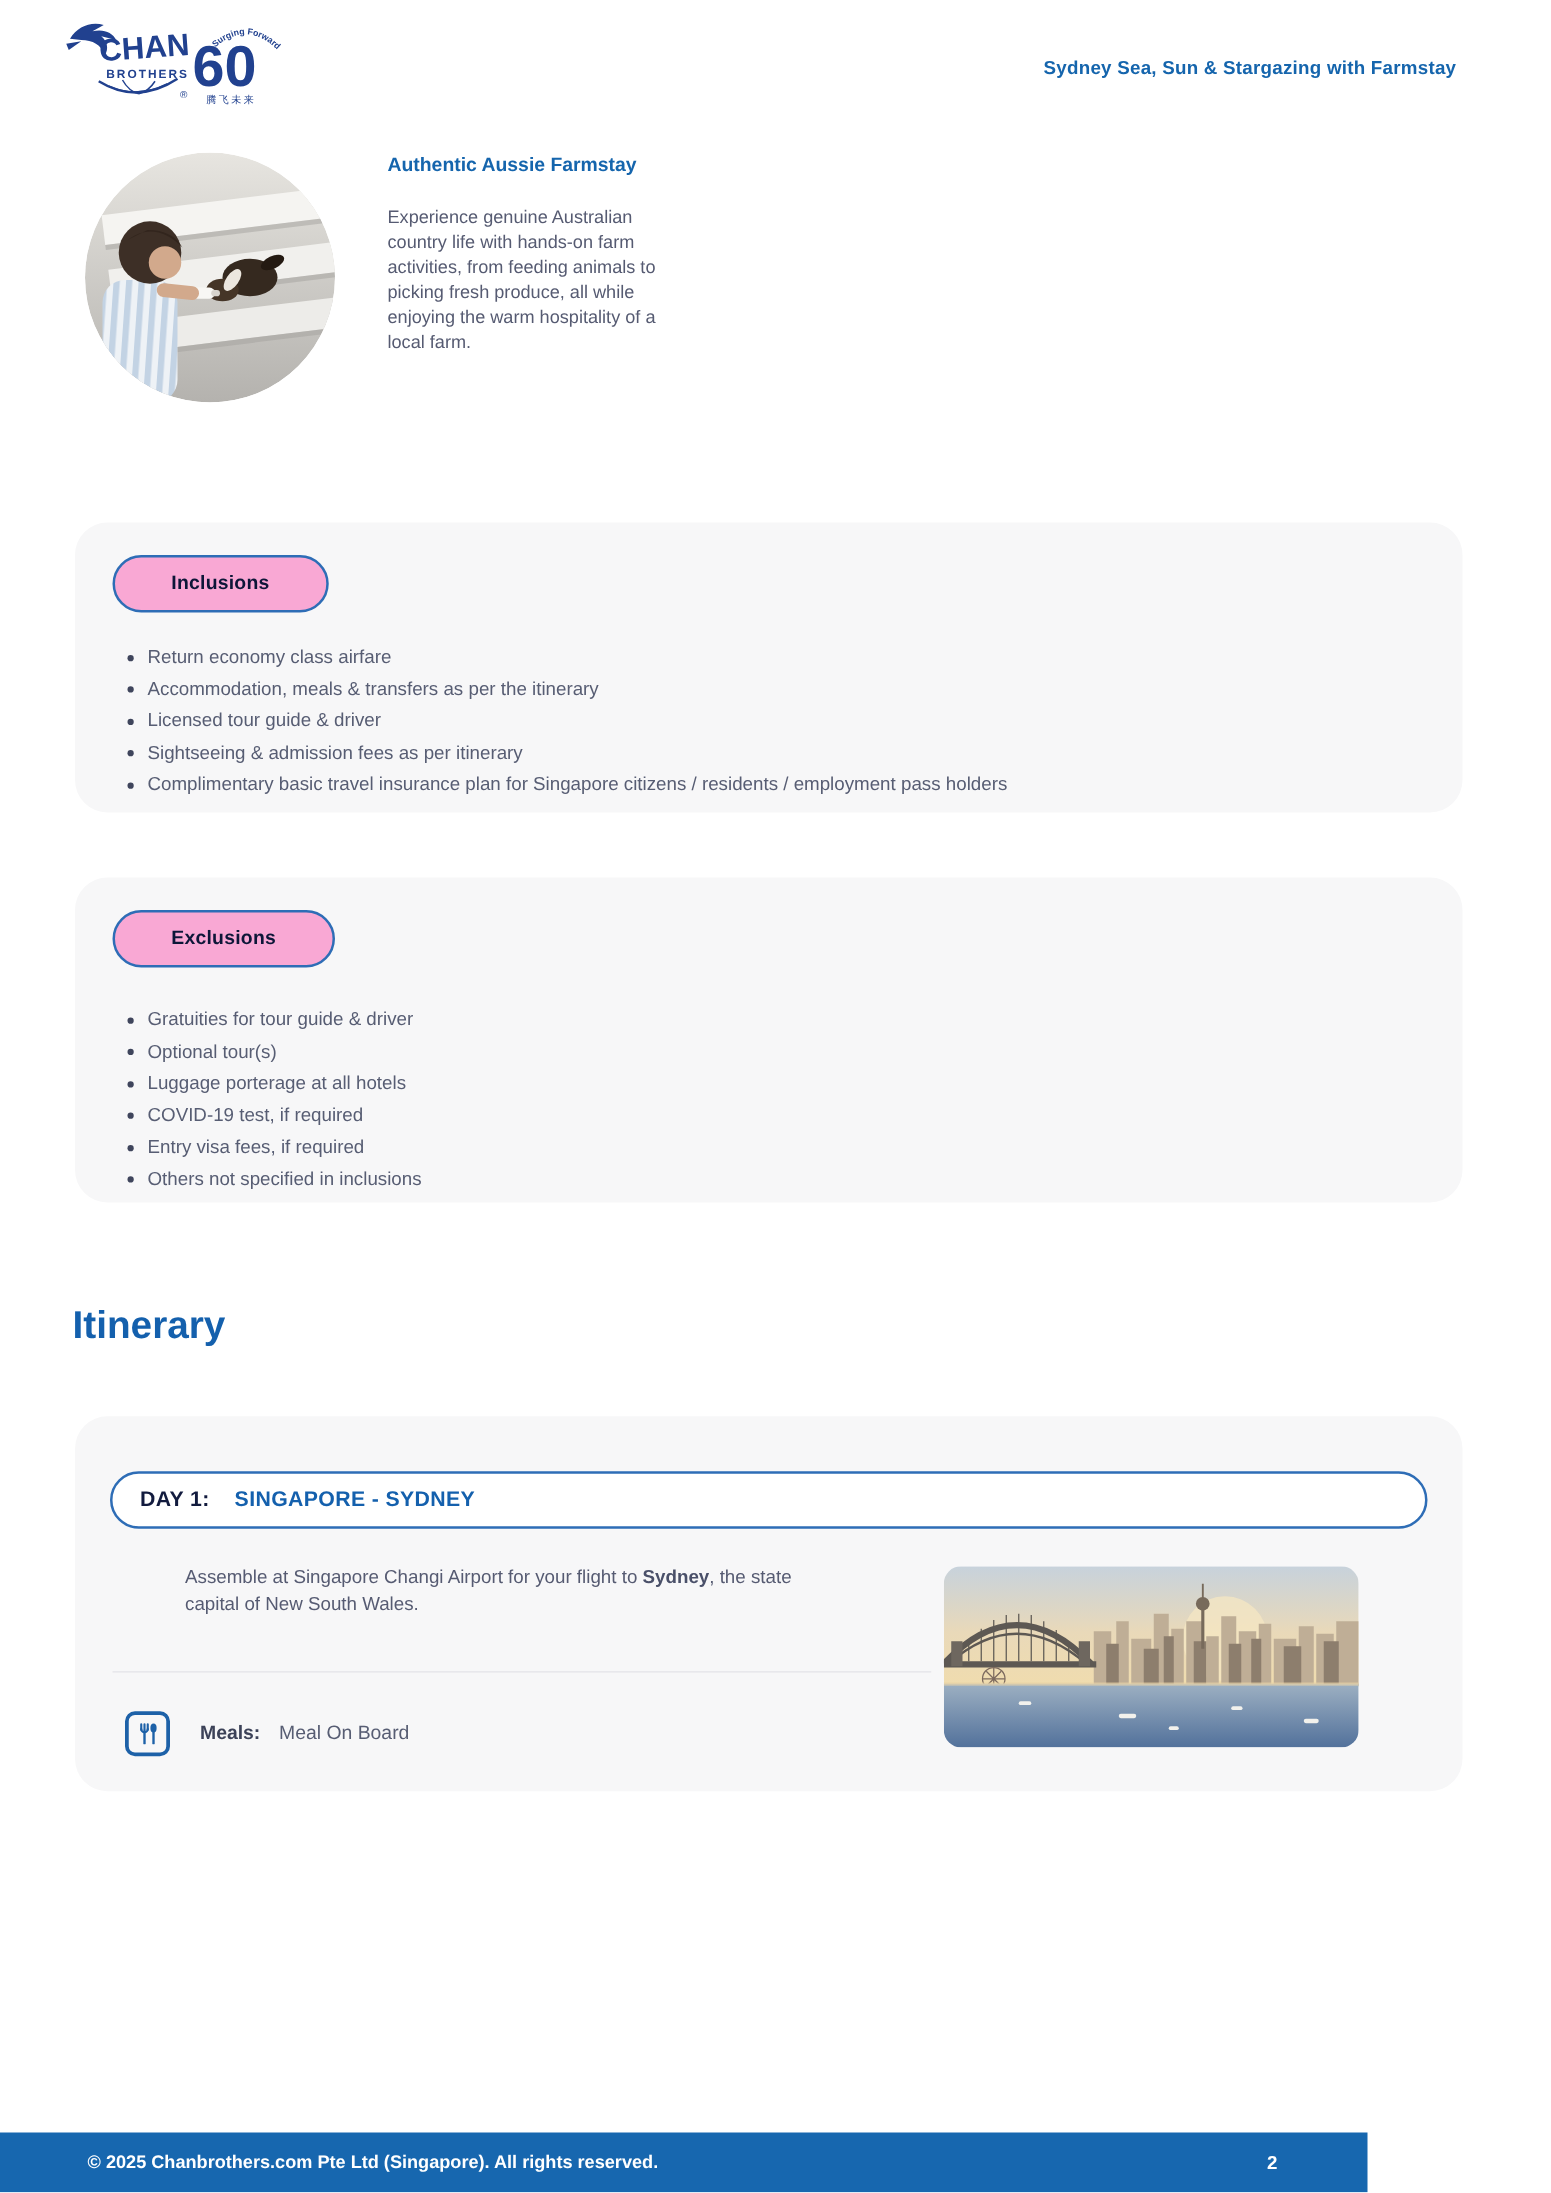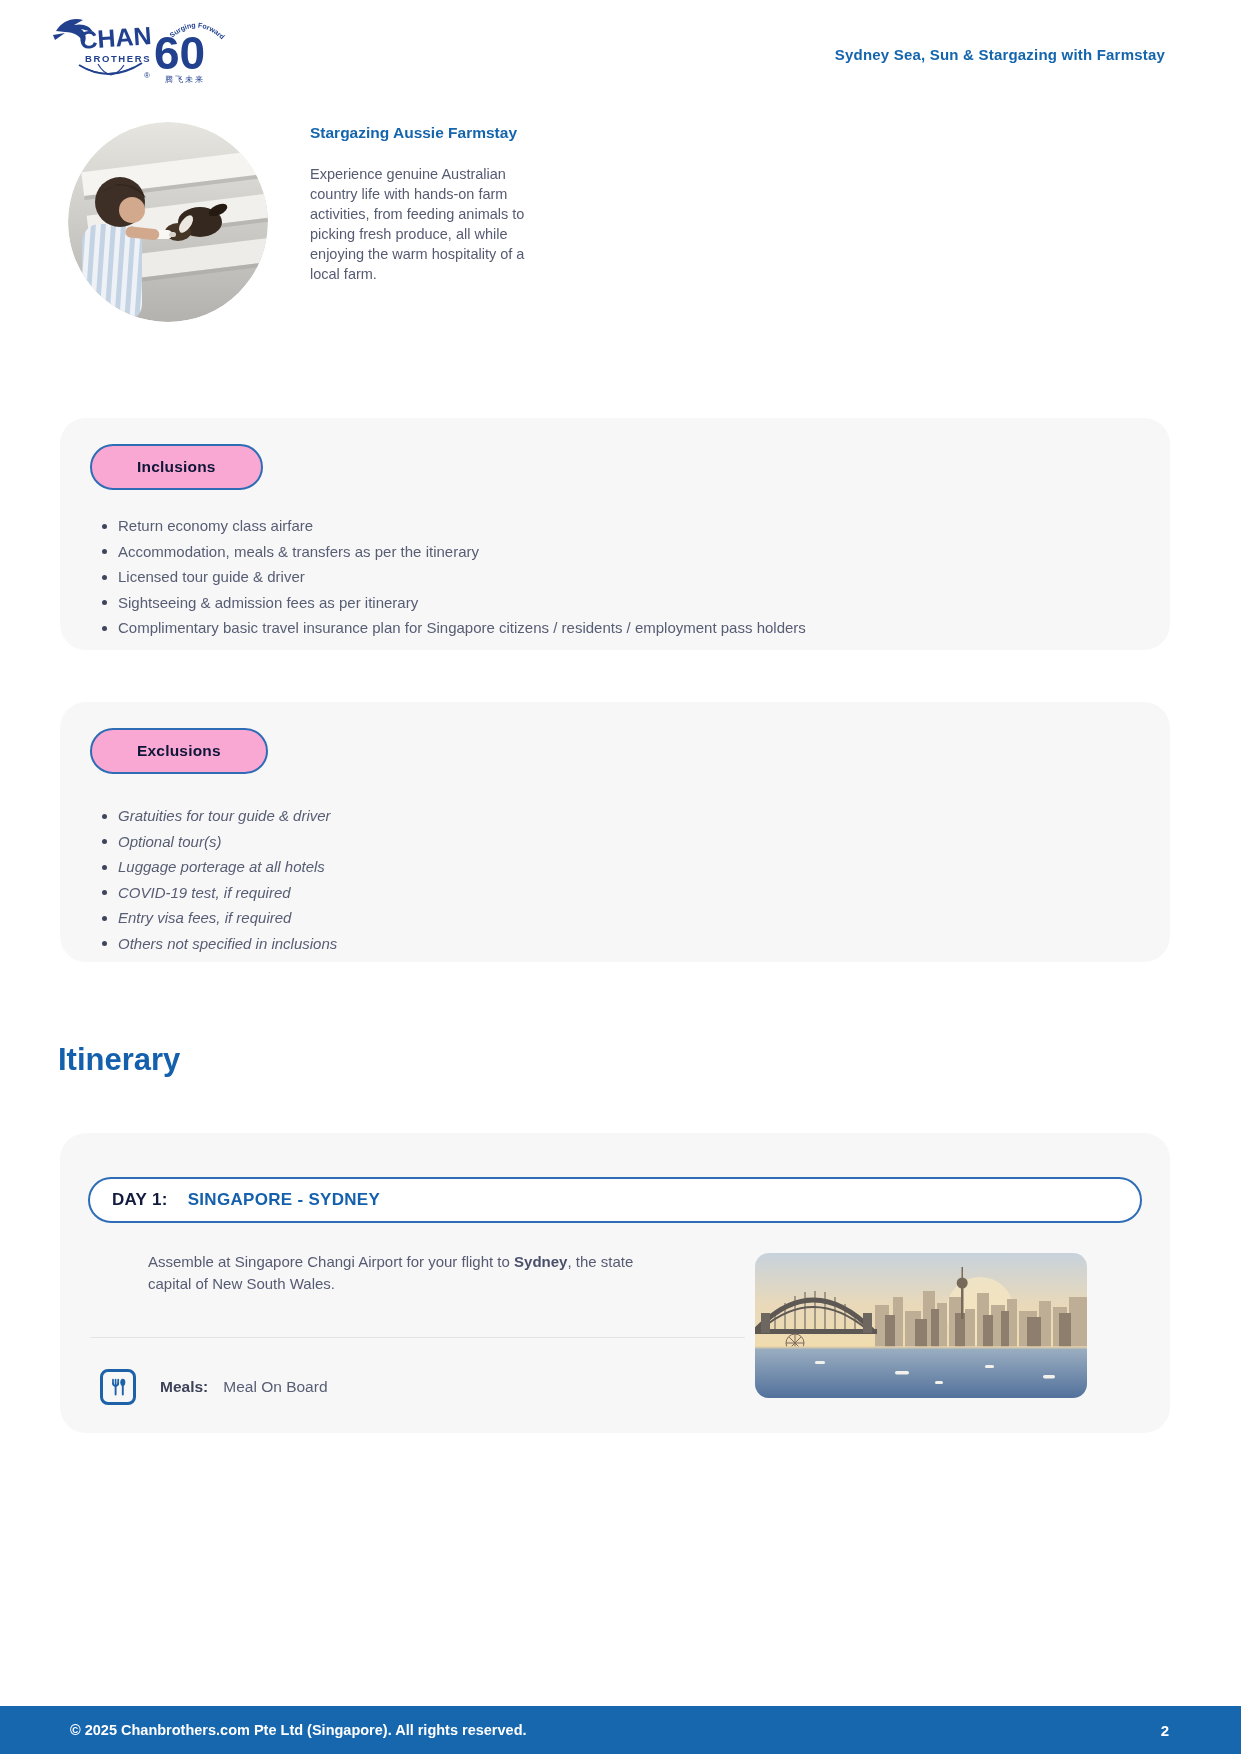--- a/index.html
+++ b/index.html
@@ -20,21 +20,21 @@
   
   .card { position:absolute; left:60px; width:1110px; background:#f7f7f8; border-radius:26px; }
   .card-inclusions { top:418px; height:232px; }
   .card-exclusions { top:702px; height:260px; }
 
   .pill { position:absolute; left:30px; top:26px; height:46px; padding:0 45px; display:inline-flex; align-items:center; justify-content:center; background:#f9a8d4; border:2px solid #2e6db6; border-radius:24px; }
   .pill span { font-size:15.5px; font-weight:700; color:#0d1638; letter-spacing:.2px; }
 
   ul.bullets { position:absolute; left:40px; right:40px; list-style:none; }
   .card-inclusions ul.bullets { top:98px; }
-  .card-exclusions ul.bullets { top:104px;font-style:italic; }
+  .card-exclusions ul.bullets { top:104px; }
   ul.bullets li { position:relative; padding-left:18px; margin-bottom:5.5px; font-size:15px; line-height:20px; color:#575d73; }
   ul.bullets li::before { content:""; position:absolute; left:2px; top:7.5px; width:5px; height:5px; border-radius:50%; background:#3f455c; }
 
   
   .itinerary-heading { position:absolute; left:58px; top:1042px; font-size:31px; font-weight:800; color:#1460ad; }
   .day-card { top:1133px; height:300px; }
   .day-pill { position:absolute; left:28px; right:28px; top:44px; height:46px; display:flex; align-items:center; padding-left:22px; gap:20px; background:#ffffff; border:2px solid #2e6db6; border-radius:24px; }
   .day-label { font-size:17px; font-weight:700; color:#121b3e; letter-spacing:.3px; }
   .day-route { font-size:17px; font-weight:700; color:#1460ad; letter-spacing:.3px; }
   .day-desc { position:absolute; left:88px; top:118px; width:518px; font-size:15px; line-height:21.5px; color:#565b72; }
@@ -42,21 +42,21 @@
   .day-photo { position:absolute; left:695px; top:120px; width:332px; height:145px; border-radius:14px; overflow:hidden; }
   .day-photo svg { display:block; width:100%; height:100%; }
   .divider { position:absolute; left:30px; top:204px; width:655px; height:1px; background:#e4e4e7; }
   .meals-row { position:absolute; left:40px; top:236px; display:flex; align-items:center; gap:24px; }
   .meals-icon { display:inline-flex; align-items:center; justify-content:center; width:36px; height:36px; border:3px solid #1d61a8; border-radius:8px; background:#f7f7f8; }
   .meals-icon svg { width:24px; height:24px; }
   .meals-label { font-size:15.5px; font-weight:700; color:#3c4258; }
   .meals-value { font-size:15.5px; color:#575d73; margin-left:-9px; }
 
   
-  .footer { position:absolute; left:0; top:1706px; width:1241px; height:48px; background:#1767af; display:flex; align-items:center; justify-content:space-between; padding:0 72px 0 70px; }
+  .footer { position:absolute; left:0; top:1706px; width:1094px; height:48px; background:#1767af; display:flex; align-items:center; justify-content:space-between; padding:0 72px 0 70px; }
   .footer .copy { color:#ffffff; font-size:14.5px; font-weight:600; }
   .footer .pageno { color:#ffffff; font-size:15px; font-weight:700; }
 </style>
 </head>
 <body>
 
 <div class="page">
 
   <header>
     <div class="logo">
@@ -121,21 +121,21 @@
           <g>
             <rect x="14" y="102" width="60" height="98" rx="18" fill="url(#stripes)"></rect>
             <circle cx="52" cy="80" r="25" fill="#3d2f26"></circle>
             <circle cx="64" cy="88" r="13" fill="#d2a98c"></circle>
             <path d="M34 70 Q56 54 78 76 Q70 62 50 62 Z" fill="#32251d"></path>
             <rect x="58" y="104" width="34" height="11" rx="5.5" fill="#d2a98c" transform="rotate(6 58 104)"></rect>
           </g>
         </g>
       </svg>
     </div>
-    <h3 class="highlight-title">Stargazing Aussie Farmstay</h3>
+    <h3 class="highlight-title">Authentic Aussie Farmstay</h3>
     <p class="highlight-body">Experience genuine Australian country life with hands-on farm activities, from feeding animals to picking fresh produce, all while enjoying the warm hospitality of a local farm.</p>
   </section>
 
   <section class="card card-inclusions">
     <div class="pill">
       <span>Inclusions</span>
     </div>
     <ul class="bullets">
         <li>Return economy class airfare</li>
         <li>Accommodation, meals &amp; transfers as per the itinerary</li>

